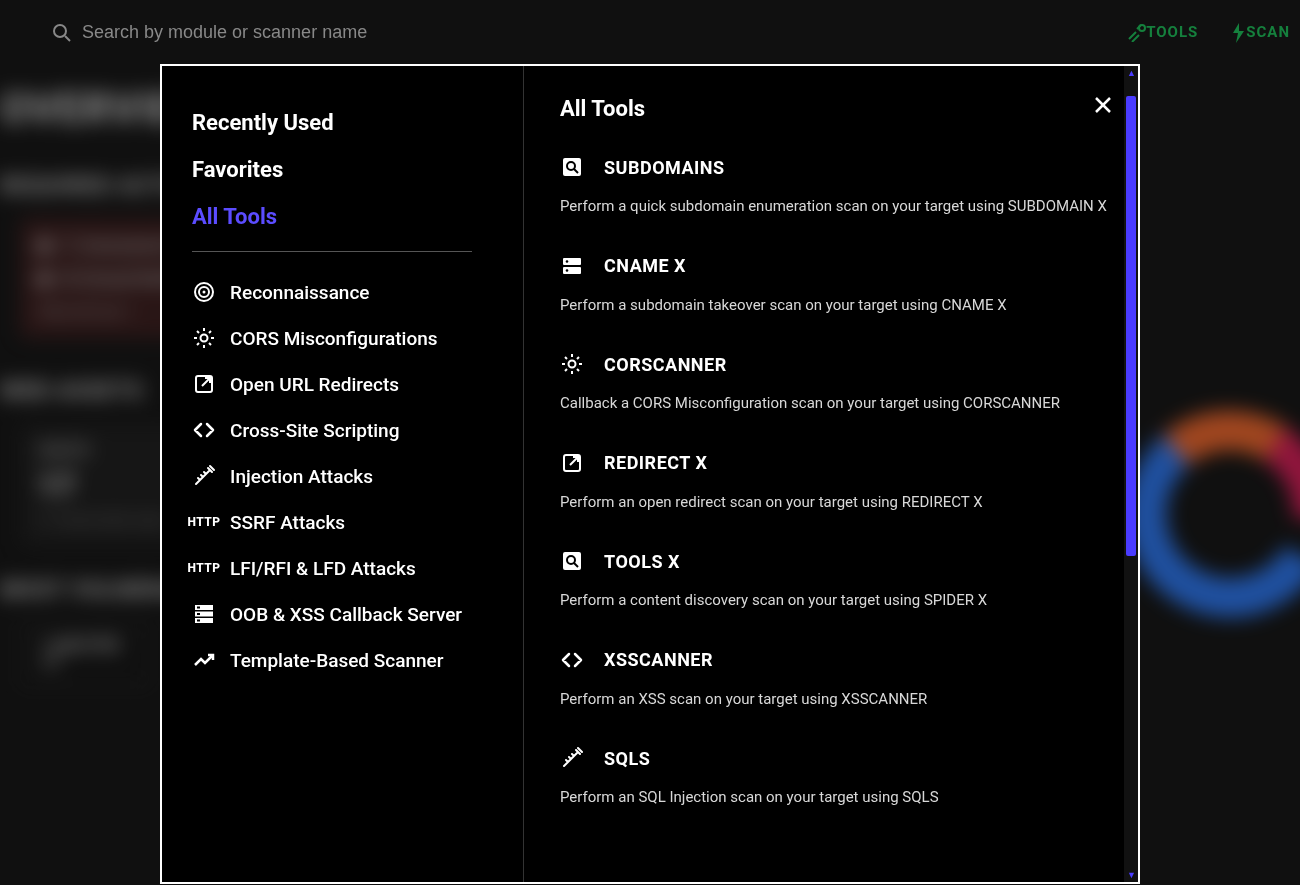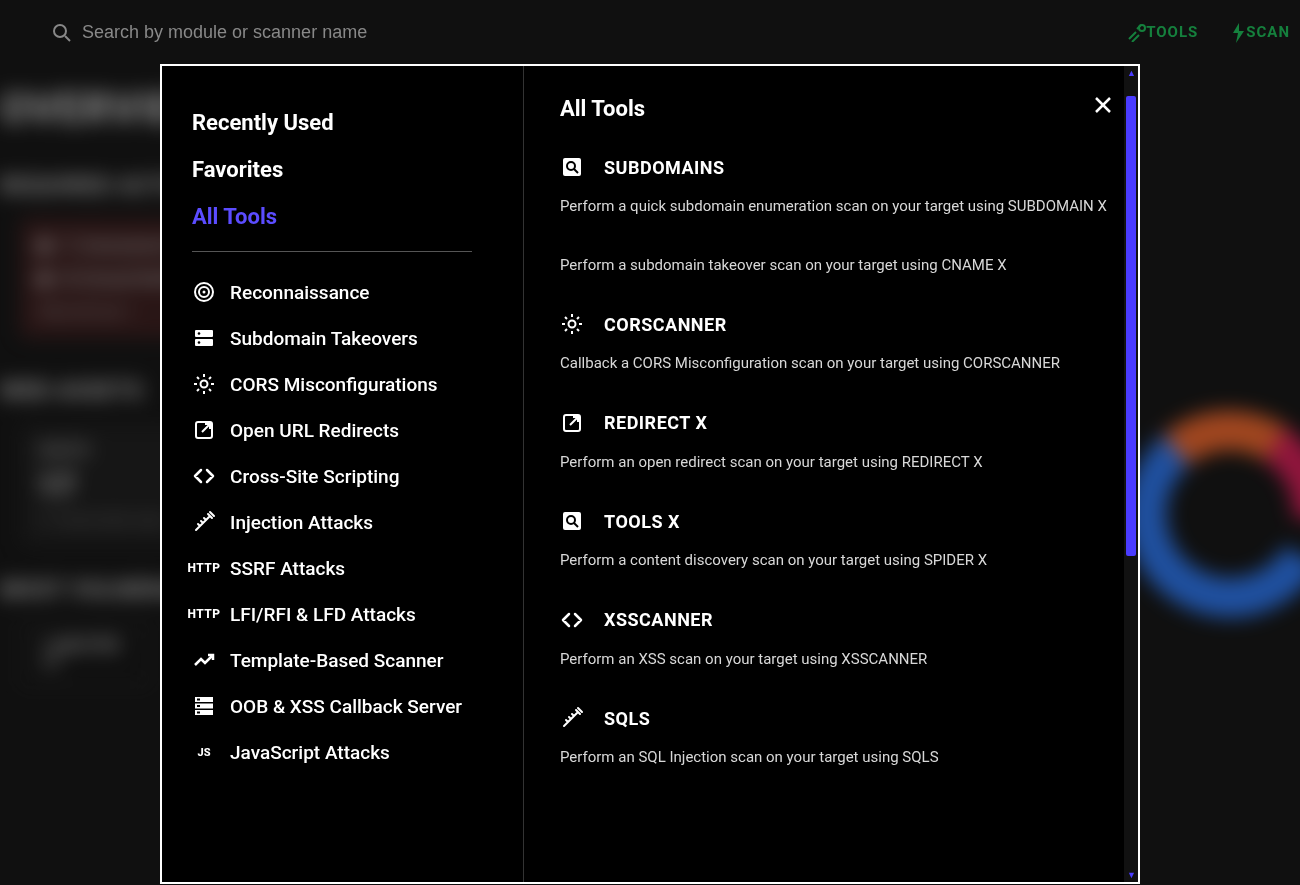--- a/index.html
+++ b/index.html
@@ -182,28 +182,20 @@
             <span class="cat-icon">
               <svg width="24" height="24">
                 <use href="#i-target"></use>
               </svg>
             </span>
             <span>Reconnaissance</span>
           </div>
           <div class="cat-item">
             <span class="cat-icon">
               <svg width="24" height="24">
-                <use href="#i-dns"></use>
-              </svg>
-            </span>
-            <span>Subdomain Takeovers</span>
-          </div>
-          <div class="cat-item">
-            <span class="cat-icon">
-              <svg width="24" height="24">
                 <use href="#i-gear"></use>
               </svg>
             </span>
             <span>CORS Misconfigurations</span>
           </div>
           <div class="cat-item">
             <span class="cat-icon">
               <svg width="24" height="24">
                 <use href="#i-open"></use>
               </svg>
@@ -234,38 +226,32 @@
           </div>
           <div class="cat-item">
             <span class="cat-icon">
               <span class="http-badge">HTTP</span>
             </span>
             <span>LFI/RFI &amp; LFD Attacks</span>
           </div>
           <div class="cat-item">
             <span class="cat-icon">
               <svg width="24" height="24">
+                <use href="#i-storage"></use>
+              </svg>
+            </span>
+            <span>OOB &amp; XSS Callback Server</span>
+          </div>
+          <div class="cat-item">
+            <span class="cat-icon">
+              <svg width="24" height="24">
                 <use href="#i-chart"></use>
               </svg>
             </span>
             <span>Template-Based Scanner</span>
-          </div>
-          <div class="cat-item">
-            <span class="cat-icon">
-              <svg width="24" height="24">
-                <use href="#i-storage"></use>
-              </svg>
-            </span>
-            <span>OOB &amp; XSS Callback Server</span>
-          </div>
-          <div class="cat-item">
-            <span class="cat-icon">
-              <span class="js-badge">JS</span>
-            </span>
-            <span>JavaScript Attacks</span>
           </div>
         </div>
     </div>
     <div class="m-right">
       <div class="m-title">All Tools</div>
       <div class="close-btn">
         <span><svg width="22" height="22">
               <use href="#i-close"></use>
             </svg></span>
       </div>
@@ -275,20 +261,28 @@
               <span class="tool-icon">
                 <svg width="24" height="24">
                   <use href="#i-pageview"></use>
                 </svg>
               </span>
               <span class="tool-name">SUBDOMAINS</span>
             </div>
             <div class="tool-desc">Perform a quick subdomain enumeration scan on your target using SUBDOMAIN X</div>
           </div>
           <div class="tool-block">
+            <div class="tool-head">
+              <span class="tool-icon">
+                <svg width="24" height="24">
+                  <use href="#i-dns"></use>
+                </svg>
+              </span>
+              <span class="tool-name">CNAME X</span>
+            </div>
             <div class="tool-desc">Perform a subdomain takeover scan on your target using CNAME X</div>
           </div>
           <div class="tool-block">
             <div class="tool-head">
               <span class="tool-icon">
                 <svg width="24" height="24">
                   <use href="#i-gear"></use>
                 </svg>
               </span>
               <span class="tool-name">CORSCANNER</span>

